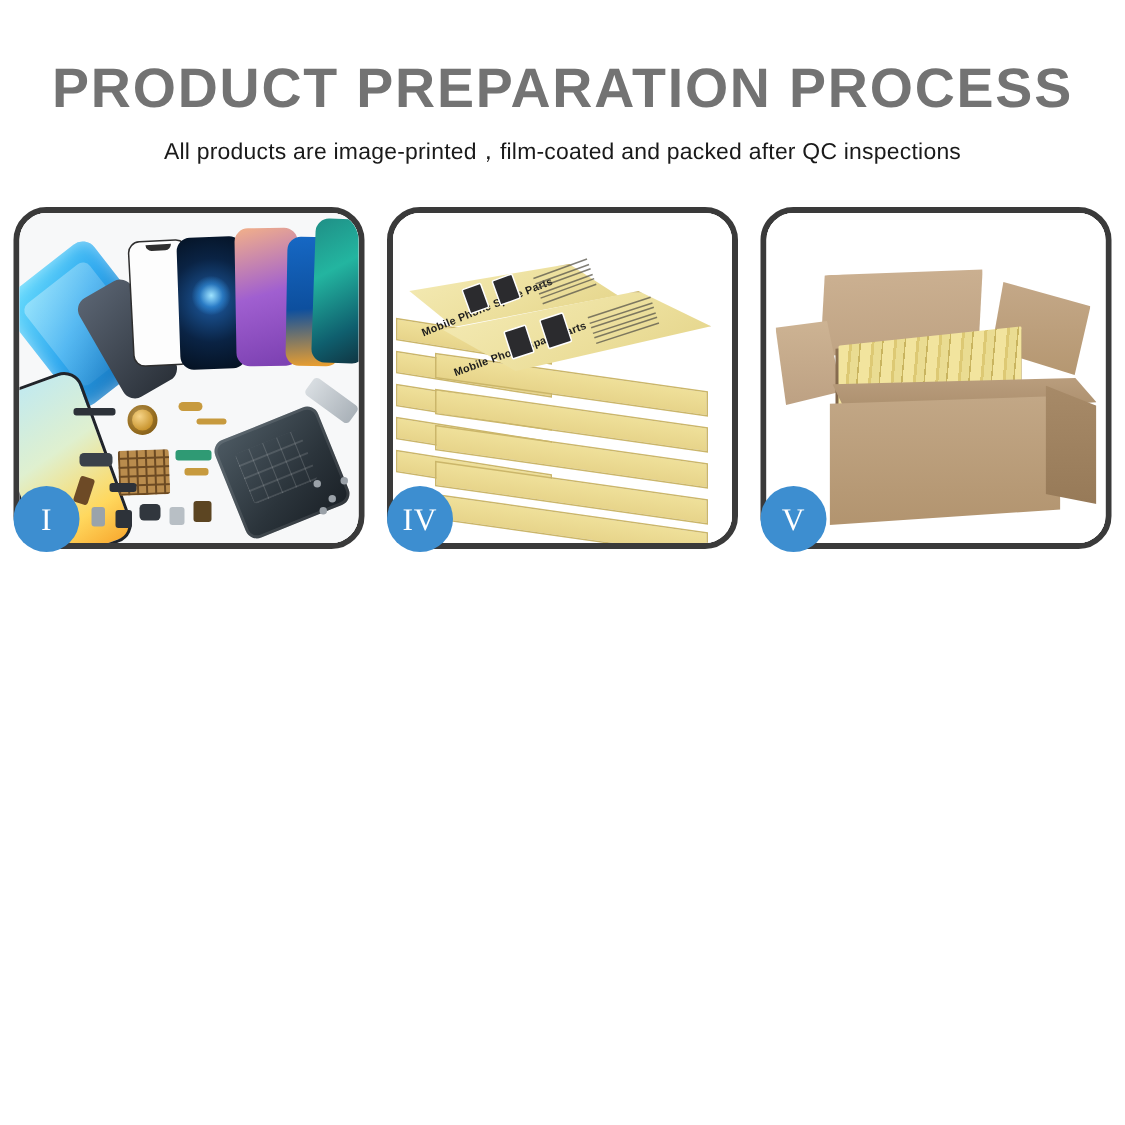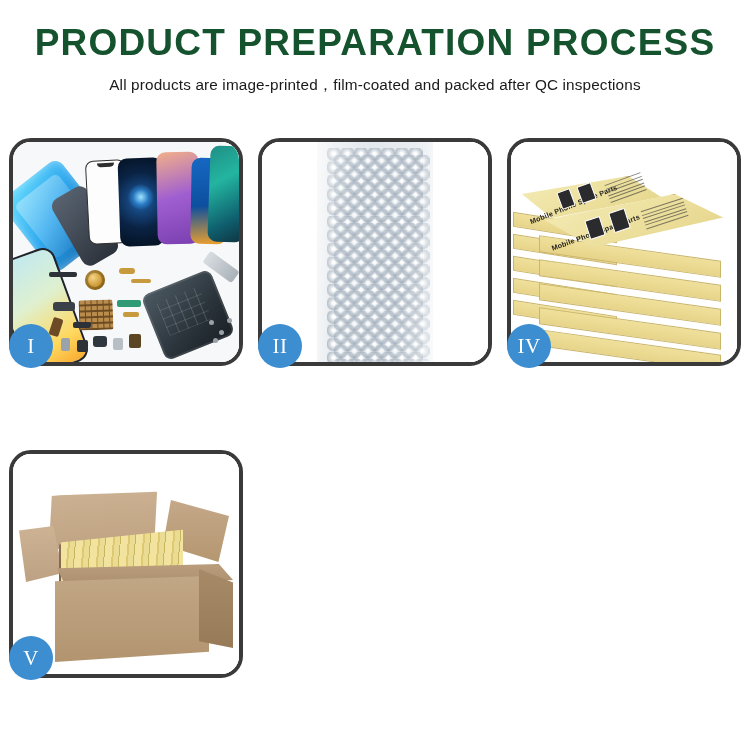--- a/index.html
+++ b/index.html
@@ -8,21 +8,21 @@
     background: #ffffff;
     font-family: "Liberation Sans", sans-serif;
     overflow: hidden;
   }
   .page { position: relative; width: 750px; height: 750px; background: #fff; }
 
   
   .header { position: absolute; left: 0; top: 0; width: 750px; text-align: center; }
   .title {
     font-size: 37px; font-weight: 700; letter-spacing: 1.2px;
-    color: #14532d; line-height: 1; margin-top: 24px;
+    color: #737373; line-height: 1; margin-top: 40px;
     white-space: nowrap;
   }
   .subtitle {
     font-size: 15.3px; font-weight: 400; color: #1a1a1a;
     margin-top: 14px; letter-spacing: .15px; white-space: nowrap;
   }
 
   
   .grid {
     position: absolute; left: 9px; top: 138px;
@@ -383,31 +383,20 @@
           <div class="scr" style="left:196px; top:178px;"></div>
           <div class="scr" style="left:206px; top:188px;"></div>
           <div class="scr" style="left:214px; top:176px;"></div>
           <div class="scr" style="left:200px; top:196px;"></div>
           <div class="tool"></div>
         </div>
       </div>
       <div class="badge">I</div>
     </div>
 
-    <div class="panel">
-      <div class="panel-clip">
-        <div class="scene p2">
-          <div class="wrapsheet"></div>
-          <div class="bubbles"></div>
-          <div class="bubbles2"></div>
-          <div class="wrapsheet-sheen"></div>
-        </div>
-      </div>
-      <div class="badge">II</div>
-    </div>
 
 
     <div class="panel">
       <div class="panel-clip">
         <div class="scene p4">
           <div class="stack">
 
             <div class="ybox" style="left:2px;  top:78px;  width:104px; height:15px; transform:skewY(9deg);"></div>
             <div class="ybox" style="left:2px;  top:100px; width:104px; height:15px; transform:skewY(9deg);"></div>
             <div class="ybox" style="left:2px;  top:122px; width:104px; height:15px; transform:skewY(9deg);"></div>

